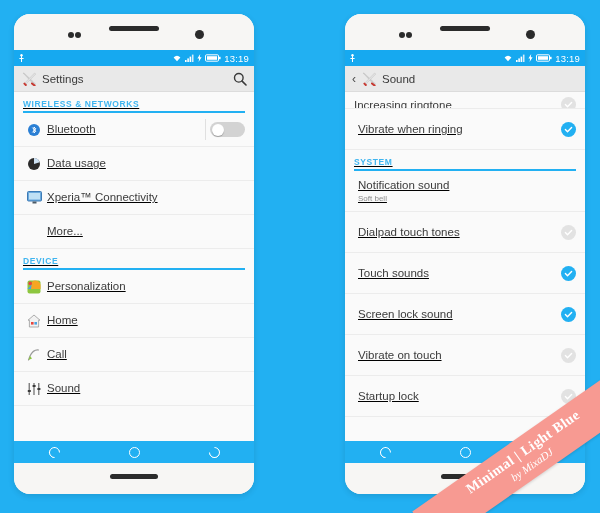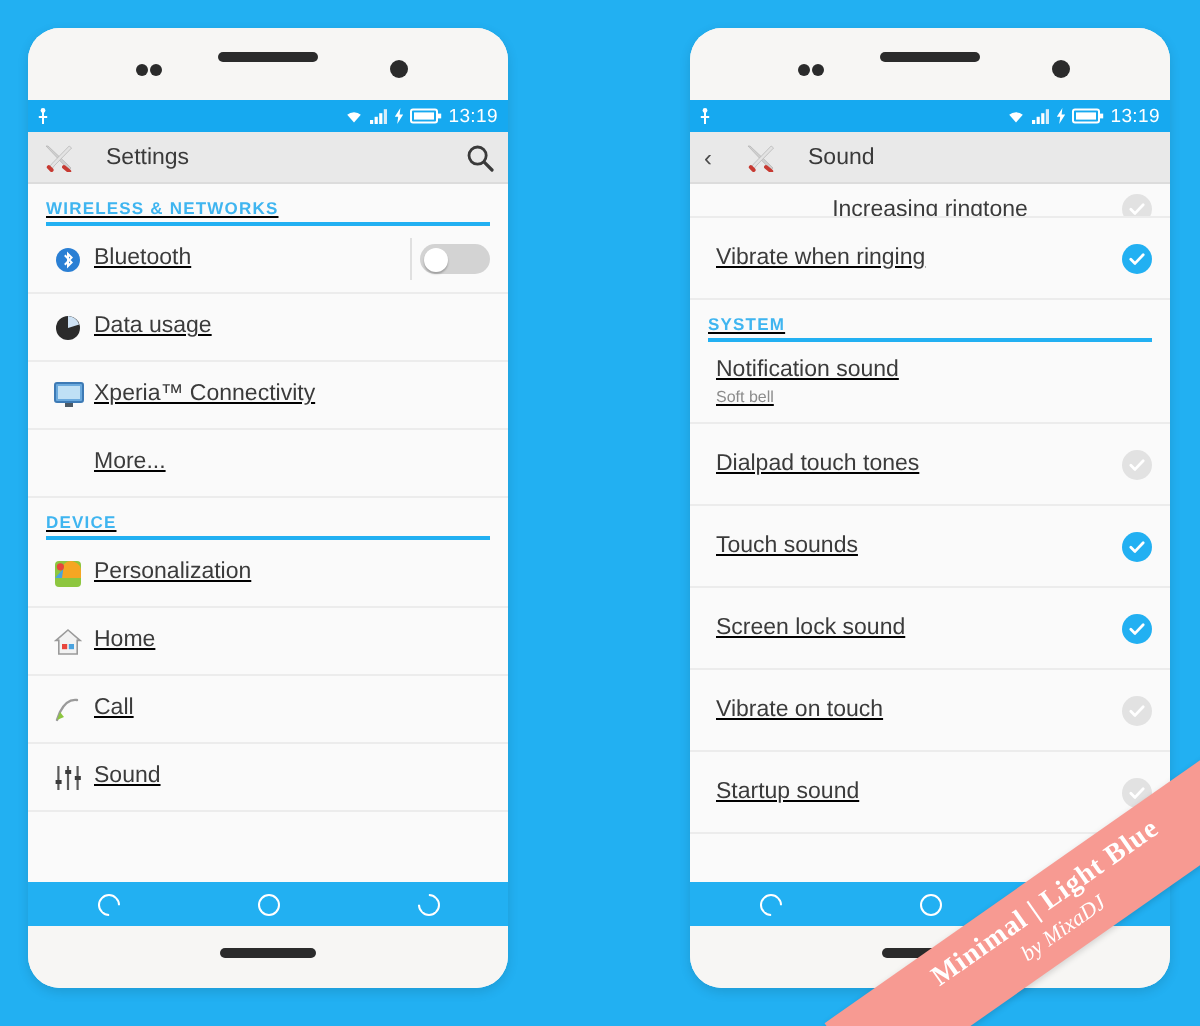--- a/index.html
+++ b/index.html
@@ -64,21 +64,21 @@
   }
   .sb-left{display:flex;align-items:center;gap:3px;}
   .sb-right{margin-left:auto;display:flex;align-items:center;gap:3px;}
   .sb-time{font-size:9.5px;letter-spacing:.2px;}
   .ic{display:inline-block;line-height:0;}
 
   
   .appbar{
     height:25px;background:#e9e9e9;
     display:flex;align-items:center;
-    padding:0 7px;gap:16px;
+    padding:0 7px;gap:5px;
     border-bottom:1px solid #dcdcdc;
     position:relative;z-index:5;
   }
   .appbar .title{font-size:11.5px;color:#3a3a3a;}
   .appbar .search{margin-left:auto;}
   .back-chev{color:#4a4a4a;font-size:12px;line-height:1;}
 
   
   .body{
     background:#fafafa;
@@ -124,21 +124,20 @@
   .chk{width:15px;height:15px;border-radius:50%;display:flex;align-items:center;justify-content:center;}
   .chk.on{background:#22b0f2;}
   .chk.off{background:#e2e2e2;}
   .chk svg{display:block;}
 
   
   .clip-row{
     height:16px;overflow:hidden;display:flex;align-items:flex-end;
     padding:0 9px;background:#fafafa;border-bottom:1px solid #ececec;
     position:relative;
-    justify-content:center;
   }
   .clip-row .lbl{font-size:11.5px;color:#3b3b3b;line-height:1;transform:translateY(3px);}
   .clip-row .chk{position:absolute;right:9px;bottom:-4px;}
 
   
   .navbar{
     height:22px;background:#22b0f2;
     display:flex;align-items:center;justify-content:space-around;
   }
   .navbtn{width:9px;height:9px;border:1.4px solid #fff;border-radius:50%;}
@@ -507,21 +506,21 @@
           <span class="chk off">
             <svg width="9" height="9" viewBox="0 0 9 9">
                 <path d="M1.4 4.6 L3.5 6.7 L7.6 2.4" fill="none" stroke="#fff" stroke-width="1.4" stroke-linecap="round" stroke-linejoin="round"></path>
               </svg>
           </span>
         </span>
       </div>
 
       <div class="row tall">
         <span class="txt" style="padding-left:4px;">
-          <div class="lbl">Startup sound</div>
+          <div class="lbl">Startup lock</div>
         </span>
         <span class="ctl">
           <span class="chk off">
             <svg width="9" height="9" viewBox="0 0 9 9">
                 <path d="M1.4 4.6 L3.5 6.7 L7.6 2.4" fill="none" stroke="#fff" stroke-width="1.4" stroke-linecap="round" stroke-linejoin="round"></path>
               </svg>
           </span>
         </span>
       </div>
 

